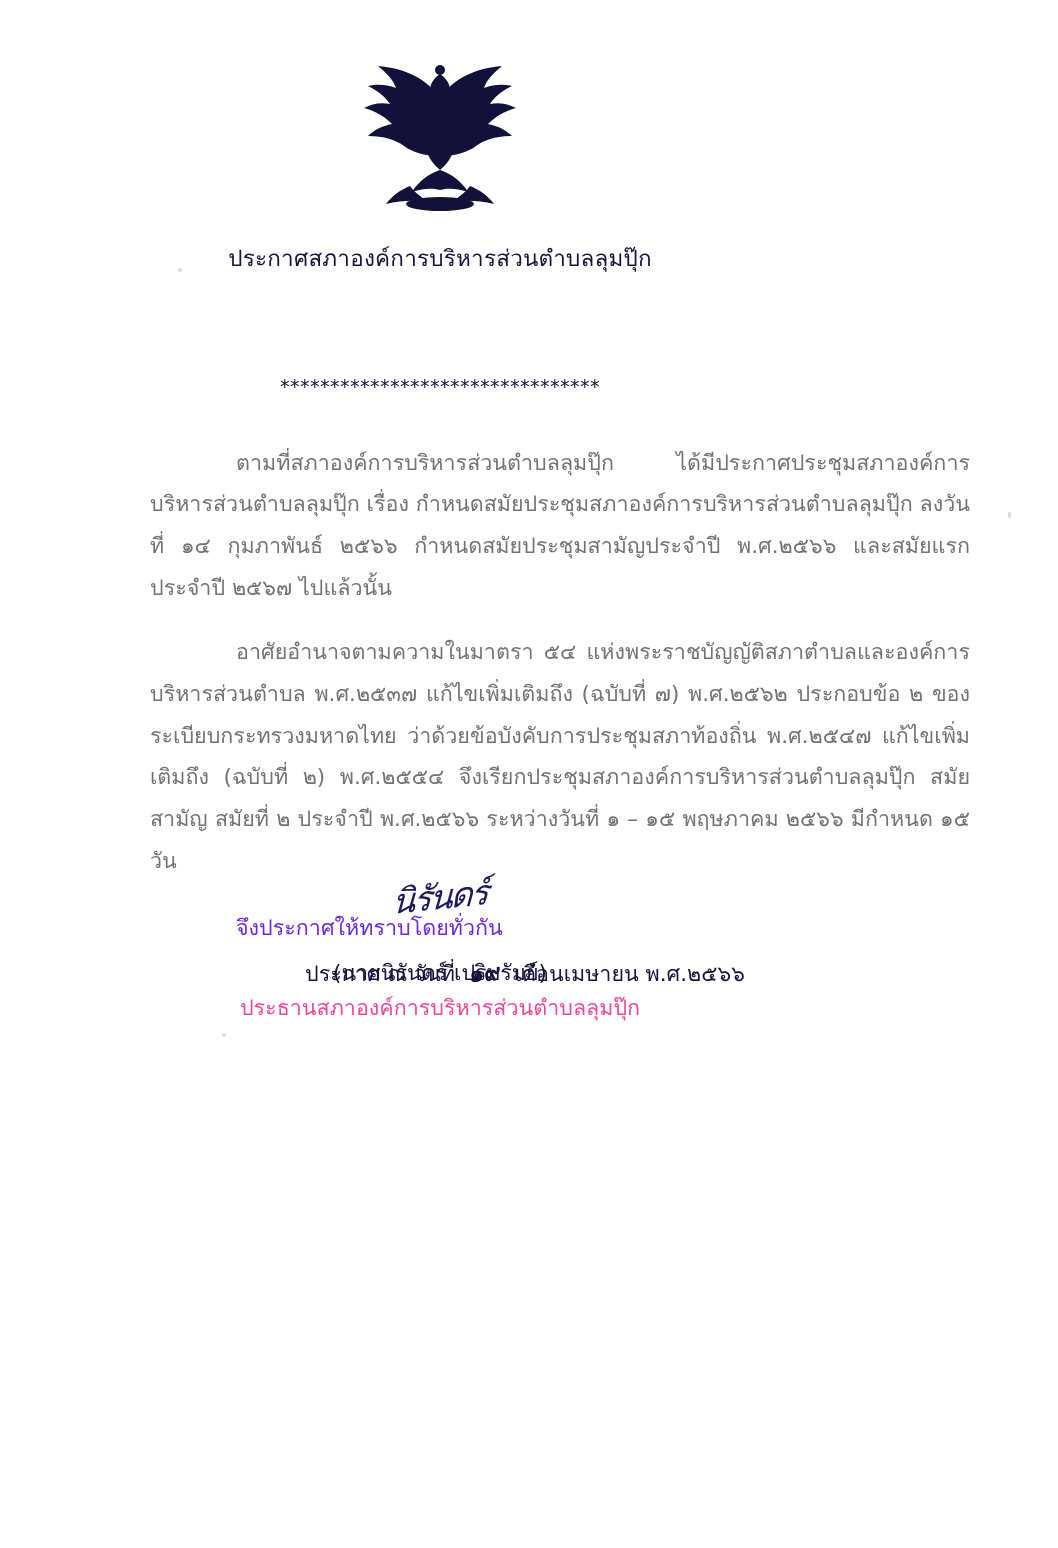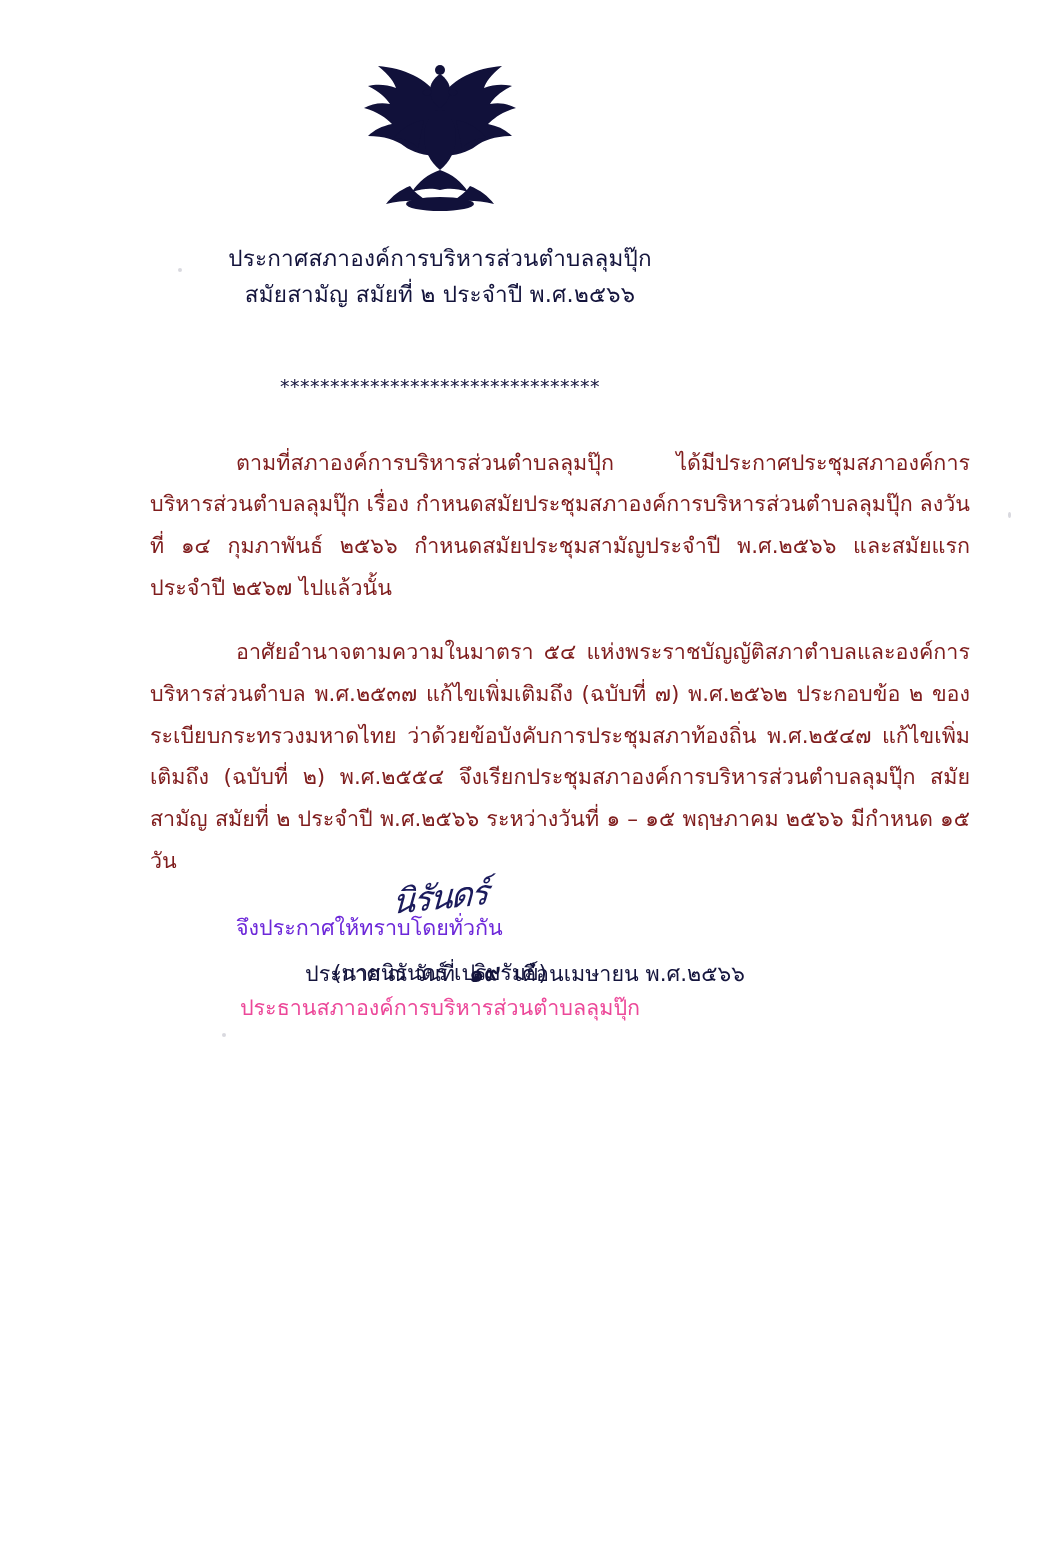--- a/index.html
+++ b/index.html
@@ -65,21 +65,21 @@
   
   .body-block {
     position: absolute;
     top: 420px;
     left: 150px;
     width: 820px;
   }
   .para {
     font-size: 21.5px;
     line-height: 1.95;
-    color: #7f1d1d;
+    color: #737373;
     text-align: justify;
     text-justify: inter-word;
     margin-bottom: 14px;
   }
   .para .indent {
     display: inline-block;
     width: 86px;
   }
   .closing {
     margin-top: 26px;
@@ -173,21 +173,20 @@
         <path d="M90 112 C78 116 68 124 62 134 C74 130 82 130 90 132 C98 130 106 130 118 134 C112 124 102 116 90 112 Z"></path>
         <path d="M60 128 C50 132 42 138 36 146 C52 142 66 142 78 144 C70 138 64 134 60 128 Z"></path>
         <path d="M120 128 C130 132 138 138 144 146 C128 142 114 142 102 144 C110 138 116 134 120 128 Z"></path>
         <ellipse cx="90" cy="146" rx="34" ry="7"></ellipse>
       </g>
     </svg>
   </div>
 
   <div class="heading">
     <div>ประกาศสภาองค์การบริหารส่วนตำบลลุมปุ๊ก</div>
-    <div>สมัยสามัญ สมัยที่ ๒ ประจำปี พ.ศ.๒๕๖๖</div>
   </div>
   <div class="stars">********************************</div>
 
   <div class="body-block">
     <p class="para"><span class="indent"></span><span>ตามที่สภาองค์การบริหารส่วนตำบลลุมปุ๊ก     ได้มีประกาศประชุมสภาองค์การบริหารส่วนตำบลลุมปุ๊ก  เรื่อง  กำหนดสมัยประชุมสภาองค์การบริหารส่วนตำบลลุมปุ๊ก   ลงวันที่ ๑๔ กุมภาพันธ์ ๒๕๖๖ กำหนดสมัยประชุมสามัญประจำปี พ.ศ.๒๕๖๖ และสมัยแรกประจำปี ๒๕๖๗ ไปแล้วนั้น</span></p>
     <p class="para"><span class="indent"></span><span>อาศัยอำนาจตามความในมาตรา ๕๔  แห่งพระราชบัญญัติสภาตำบลและองค์การบริหารส่วนตำบล พ.ศ.๒๕๓๗  แก้ไขเพิ่มเติมถึง (ฉบับที่ ๗) พ.ศ.๒๕๖๒ ประกอบข้อ ๒  ของระเบียบกระทรวงมหาดไทย ว่าด้วยข้อบังคับการประชุมสภาท้องถิ่น พ.ศ.๒๕๔๗  แก้ไขเพิ่มเติมถึง  (ฉบับที่ ๒) พ.ศ.๒๕๕๔  จึงเรียกประชุมสภาองค์การบริหารส่วนตำบลลุมปุ๊ก สมัยสามัญ สมัยที่ ๒ ประจำปี พ.ศ.๒๕๖๖ ระหว่างวันที่ ๑ – ๑๕ พฤษภาคม ๒๕๖๖  มีกำหนด ๑๕ วัน</span></p>
 
     <div class="closing">จึงประกาศให้ทราบโดยทั่วกัน</div>
 
     <div class="date-line">

